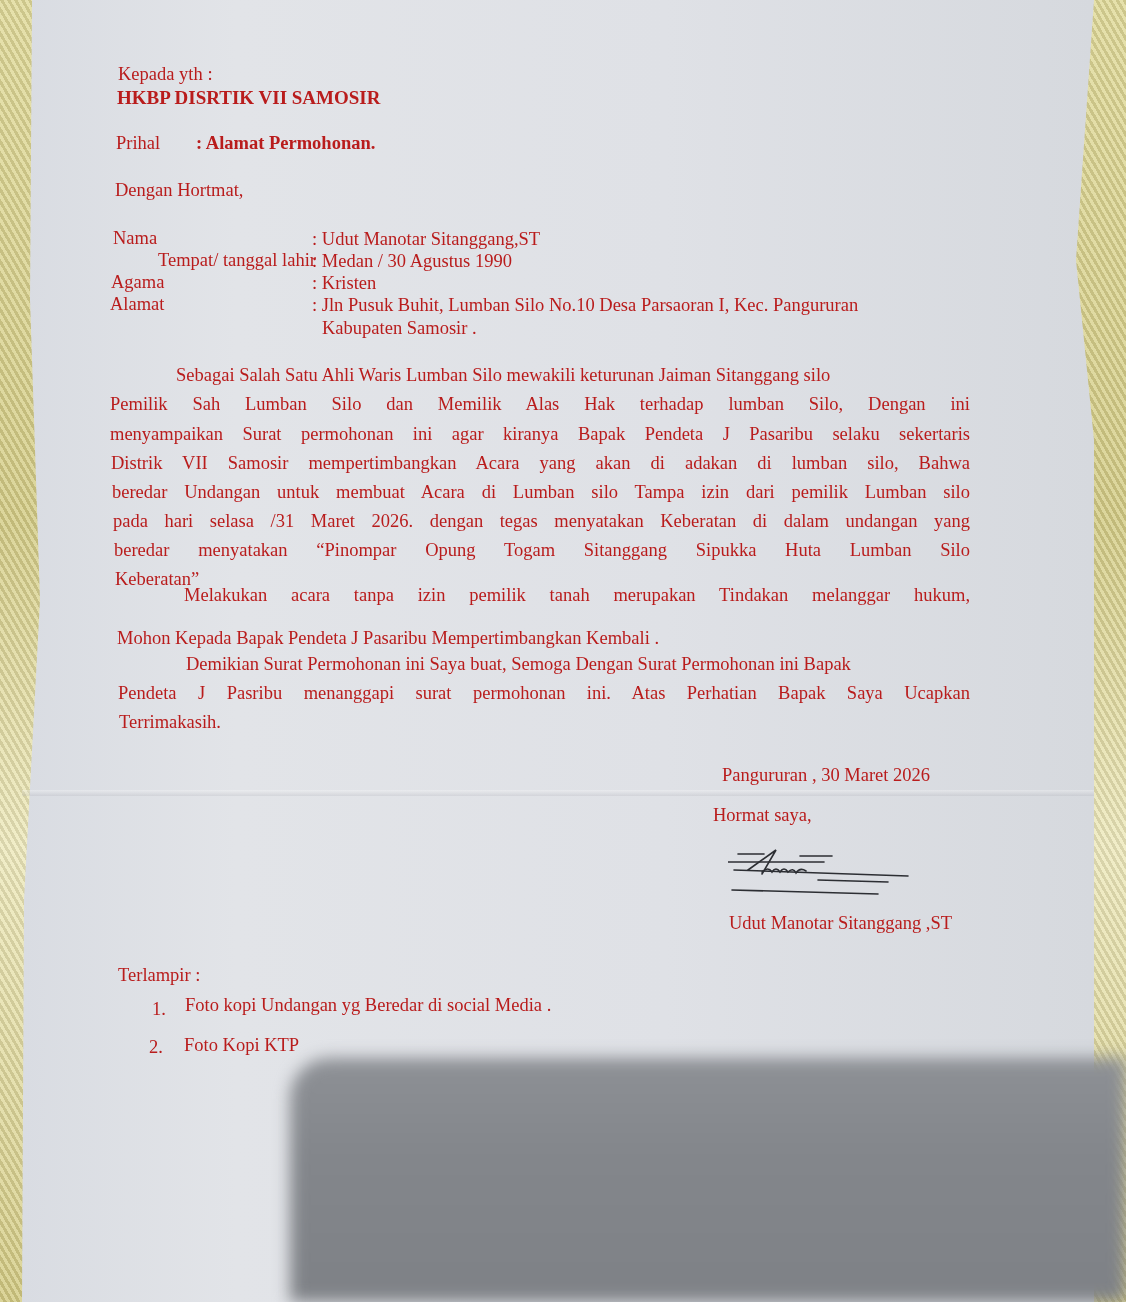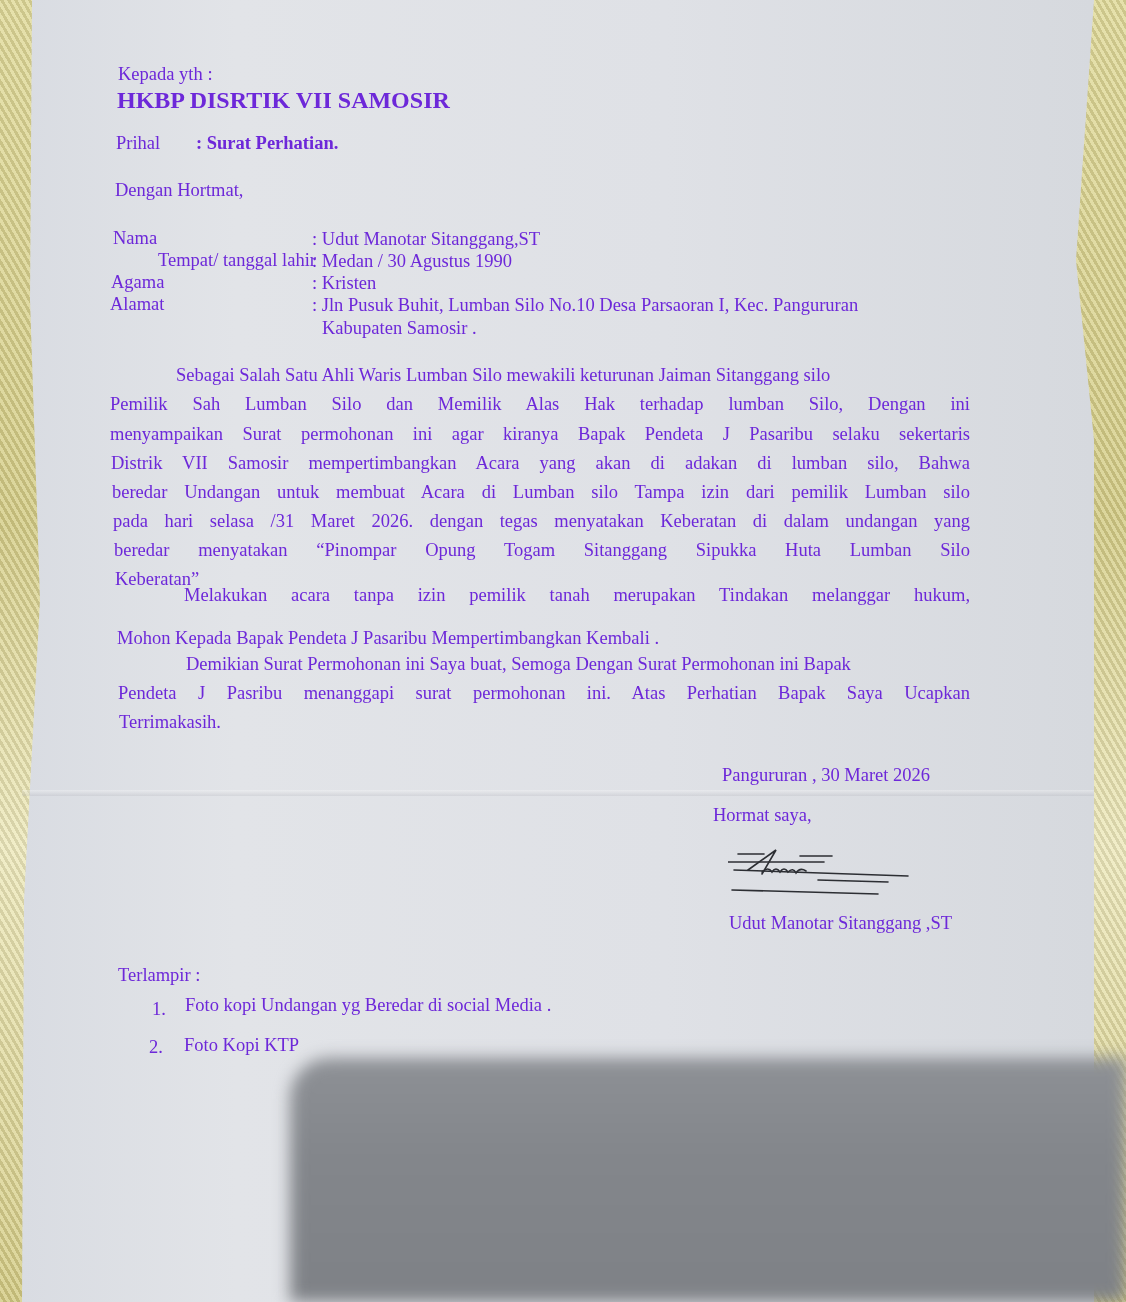--- a/index.html
+++ b/index.html
@@ -24,43 +24,43 @@
     background: linear-gradient(180deg, rgba(255,255,255,0.3), rgba(150,150,160,0.18));
   }
   .shadow {
     position: absolute; left: 290px; top: 1058px; width: 836px; height: 244px;
     background: linear-gradient(180deg, #8d9095 0%, #83868b 40%, #7e8186 100%);
     border-top-left-radius: 40px;
     filter: blur(8px);
   }
   .doc {
     position: absolute; left: 0; top: 0; width: 1126px; height: 1302px;
-    color: #6d28d9; font-size: 18.5px;
+    color: #b91c1c; font-size: 18.5px;
   }
   .abs { position: absolute; white-space: nowrap; }
   .bold { font-weight: bold; }
   .justify { text-align: justify; text-align-last: justify; white-space: normal; }
   .sig {
     position: absolute; left: 728px; top: 848px; width: 190px; height: 50px;
   }
 </style>
 </head>
 <body>
 
 <div class="bg-cloth"></div>
 <div class="paper"></div>
 <div class="fold"></div>
 <div class="shadow"></div>
 
 <div class="doc">
   <div class="abs" style="left:118px;top:64px;">Kepada yth :</div>
-  <div class="abs bold" style="left:117px;top:87px;font-size:24px;">HKBP DISRTIK VII SAMOSIR</div>
+  <div class="abs bold" style="left:117px;top:87px;font-size:19px;">HKBP DISRTIK VII SAMOSIR</div>
 
   <div class="abs" style="left:116px;top:133px;">Prihal</div>
-  <div class="abs bold" style="left:196px;top:133px;">: Surat Perhatian.</div>
+  <div class="abs bold" style="left:196px;top:133px;">: Alamat Permohonan.</div>
 
   <div class="abs" style="left:115px;top:180px;">Dengan Hortmat,</div>
 
   <div>
     <div class="abs" style="left:113px;top:228px;">Nama</div>
     <div class="abs" style="left:312px;top:229px;">: Udut Manotar Sitanggang,ST</div>
     <div class="abs" style="left:111px;top:250px;margin-left:47px;">Tempat/ tanggal lahir</div>
     <div class="abs" style="left:312px;top:251px;">: Medan / 30 Agustus 1990</div>
     <div class="abs" style="left:111px;top:272px;">Agama</div>
     <div class="abs" style="left:312px;top:273px;">: Kristen</div>

